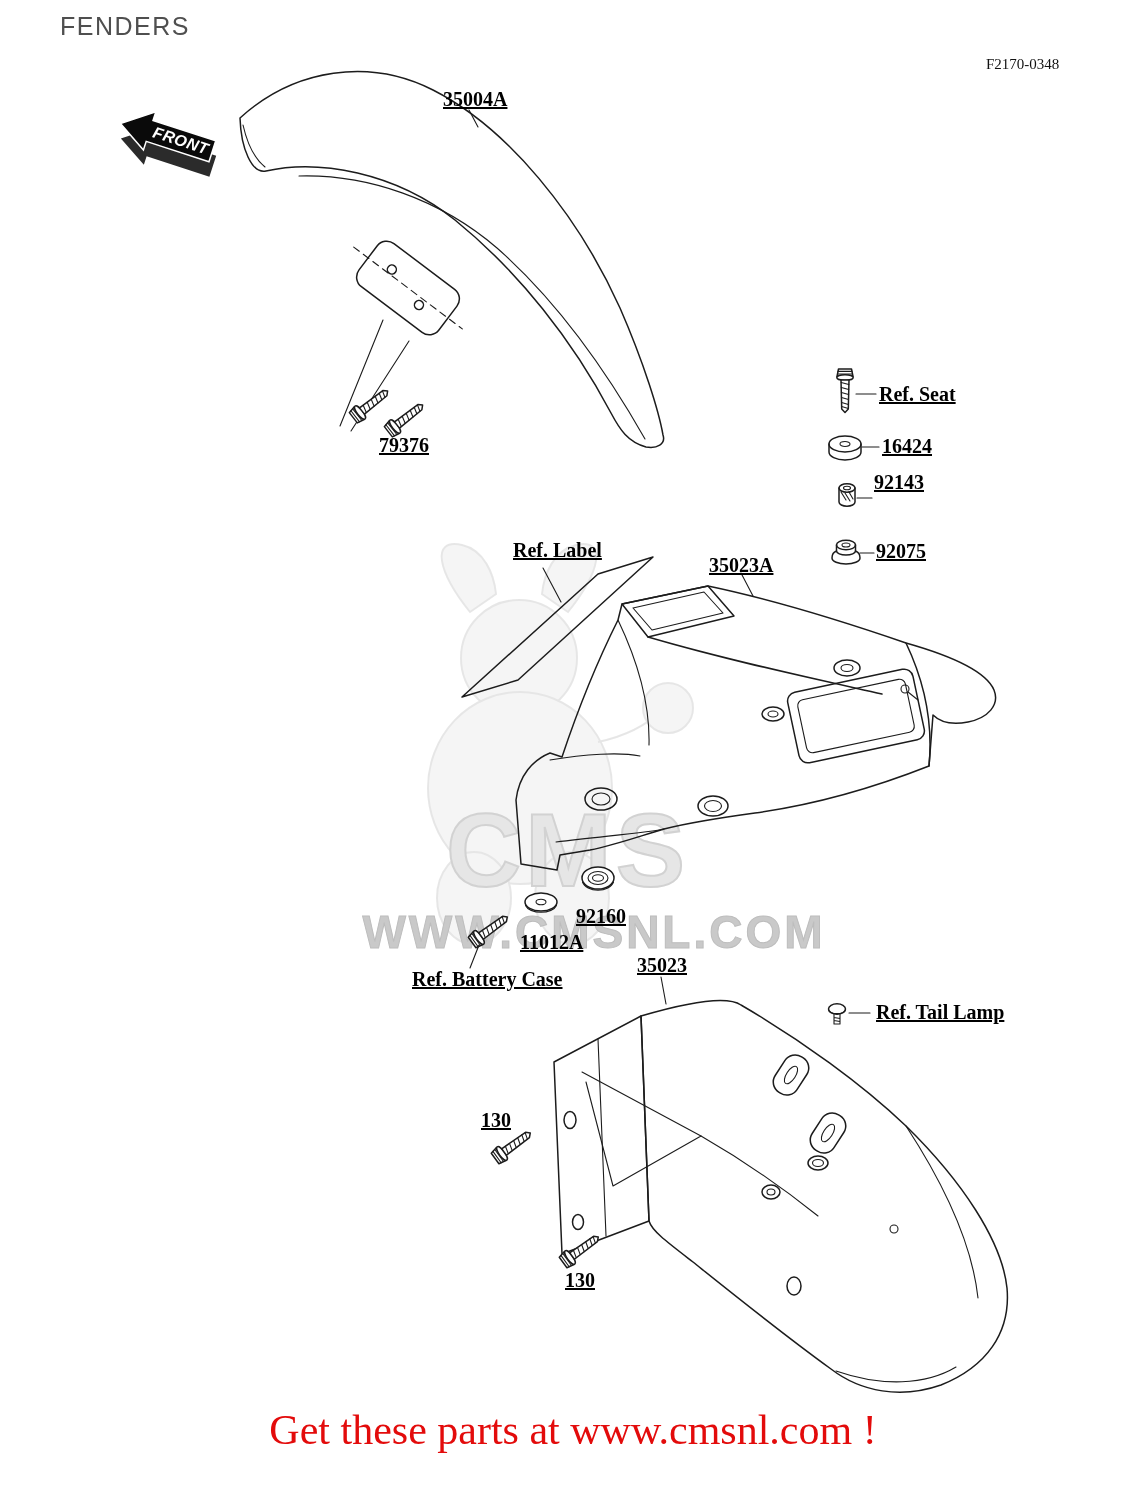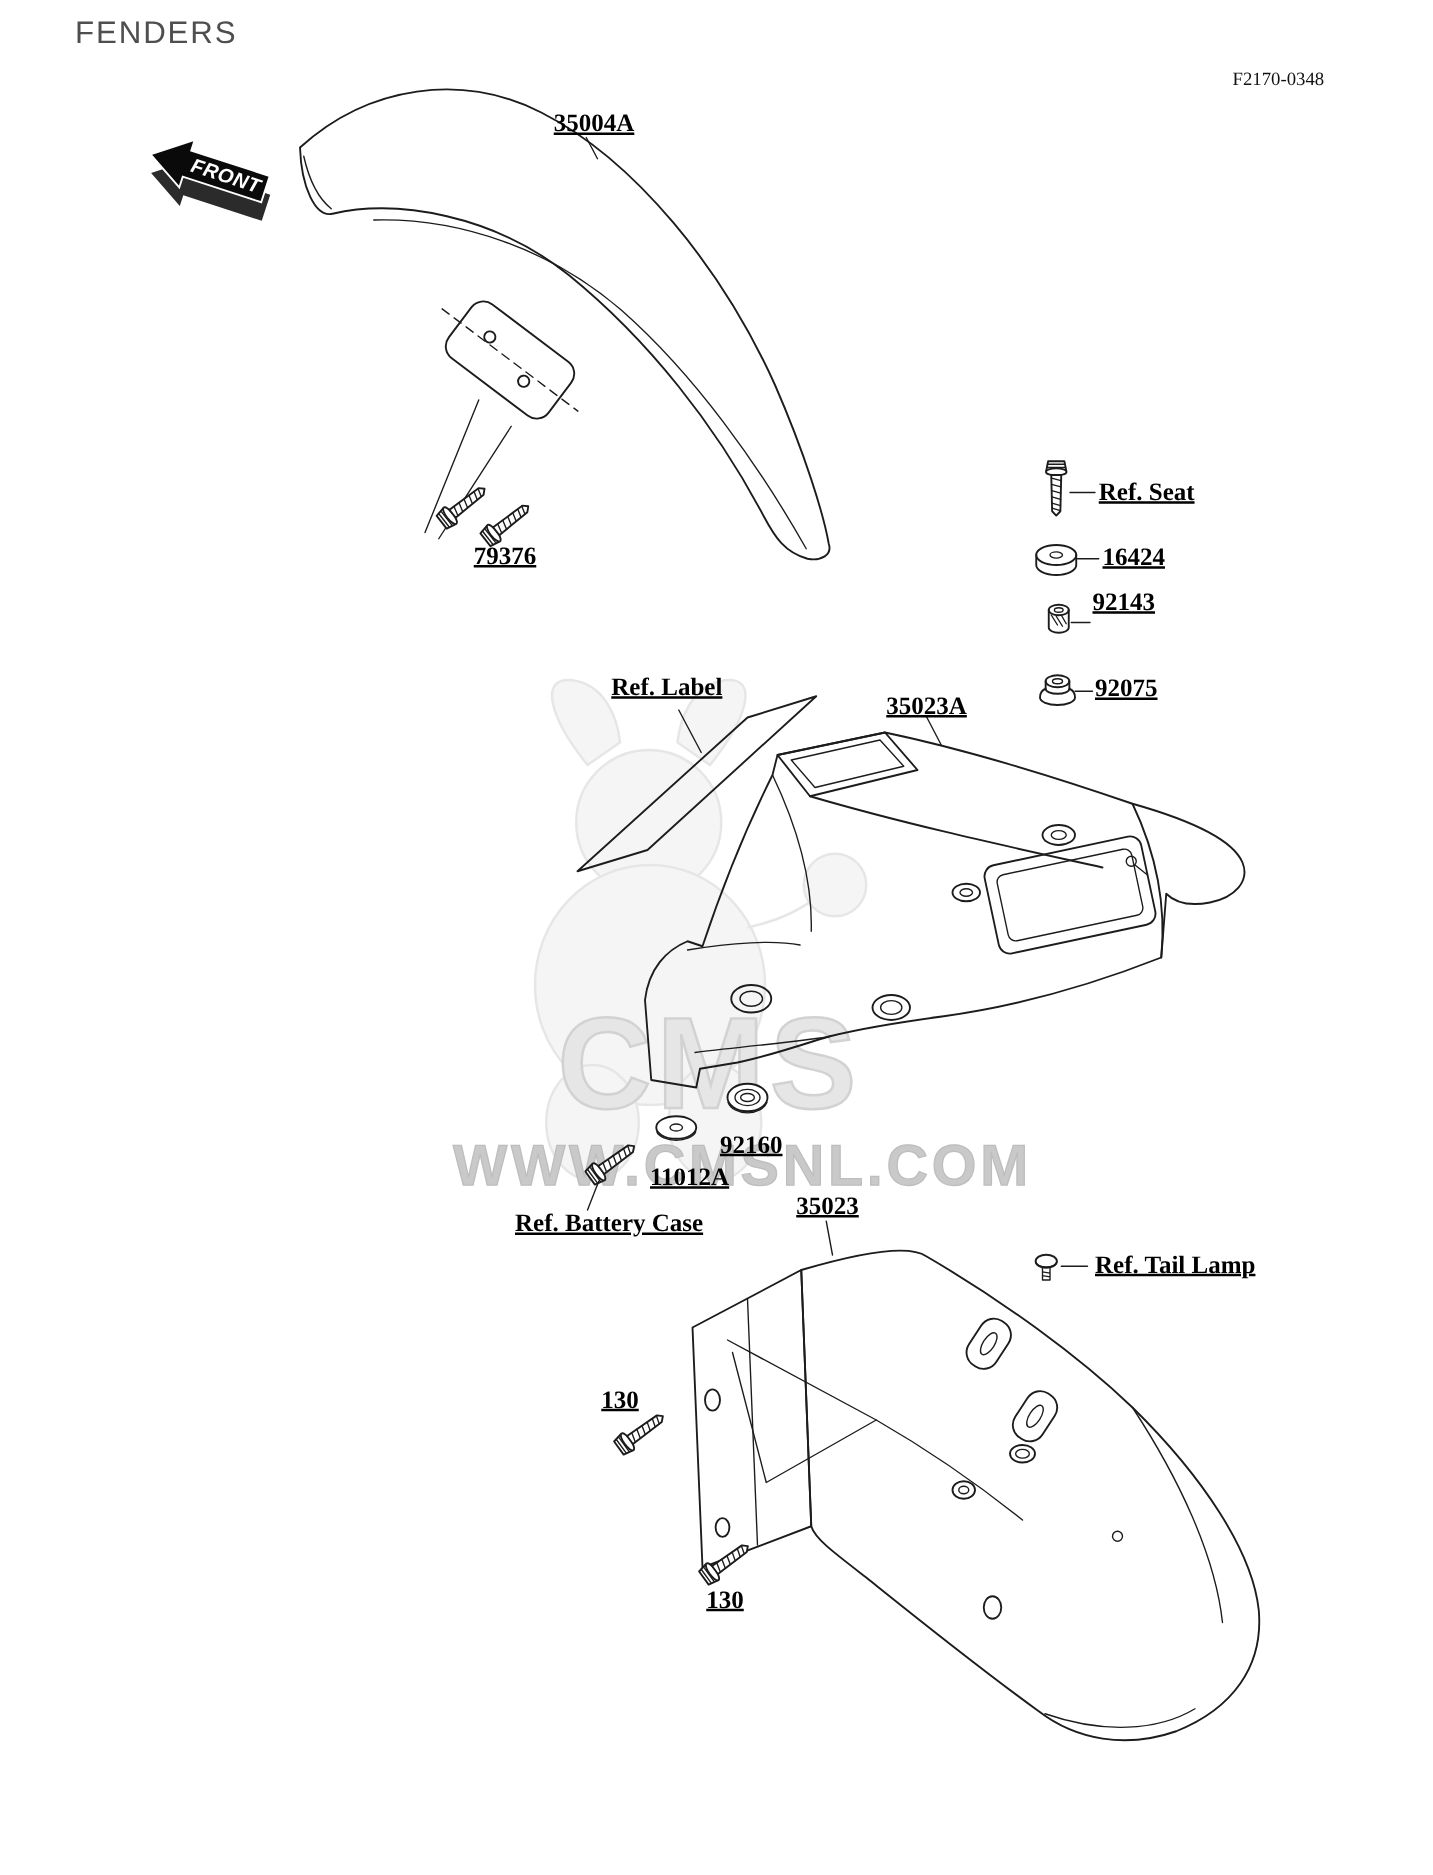--- a/index.html
+++ b/index.html
@@ -178,23 +178,24 @@
 
   <div class="title">FENDERS</div>
   <div class="figcode">F2170-0348</div>
 
   <div class="callout" style="left:443px;top:88px">35004A</div>
   <div class="callout" style="left:379px;top:434px">79376</div>
   <div class="callout" style="left:879px;top:383px">Ref. Seat</div>
   <div class="callout" style="left:882px;top:435px">16424</div>
   <div class="callout" style="left:874px;top:471px">92143</div>
   <div class="callout" style="left:876px;top:540px">92075</div>
-  <div class="callout" style="left:489px;top:539px">Ref. Label</div>
+  <div class="callout" style="left:513px;top:539px">Ref. Label</div>
   <div class="callout" style="left:709px;top:554px">35023A</div>
   <div class="callout" style="left:576px;top:905px">92160</div>
   <div class="callout" style="left:520px;top:931px">11012A</div>
   <div class="callout" style="left:412px;top:968px">Ref. Battery Case</div>
   <div class="callout" style="left:637px;top:954px">35023</div>
   <div class="callout" style="left:876px;top:1001px">Ref. Tail Lamp</div>
   <div class="callout" style="left:481px;top:1109px">130</div>
   <div class="callout" style="left:565px;top:1269px">130</div>
 
+  <div class="footer">Get these parts at www.cmsnl.com !</div>
 </div>
 
 </body></html>

